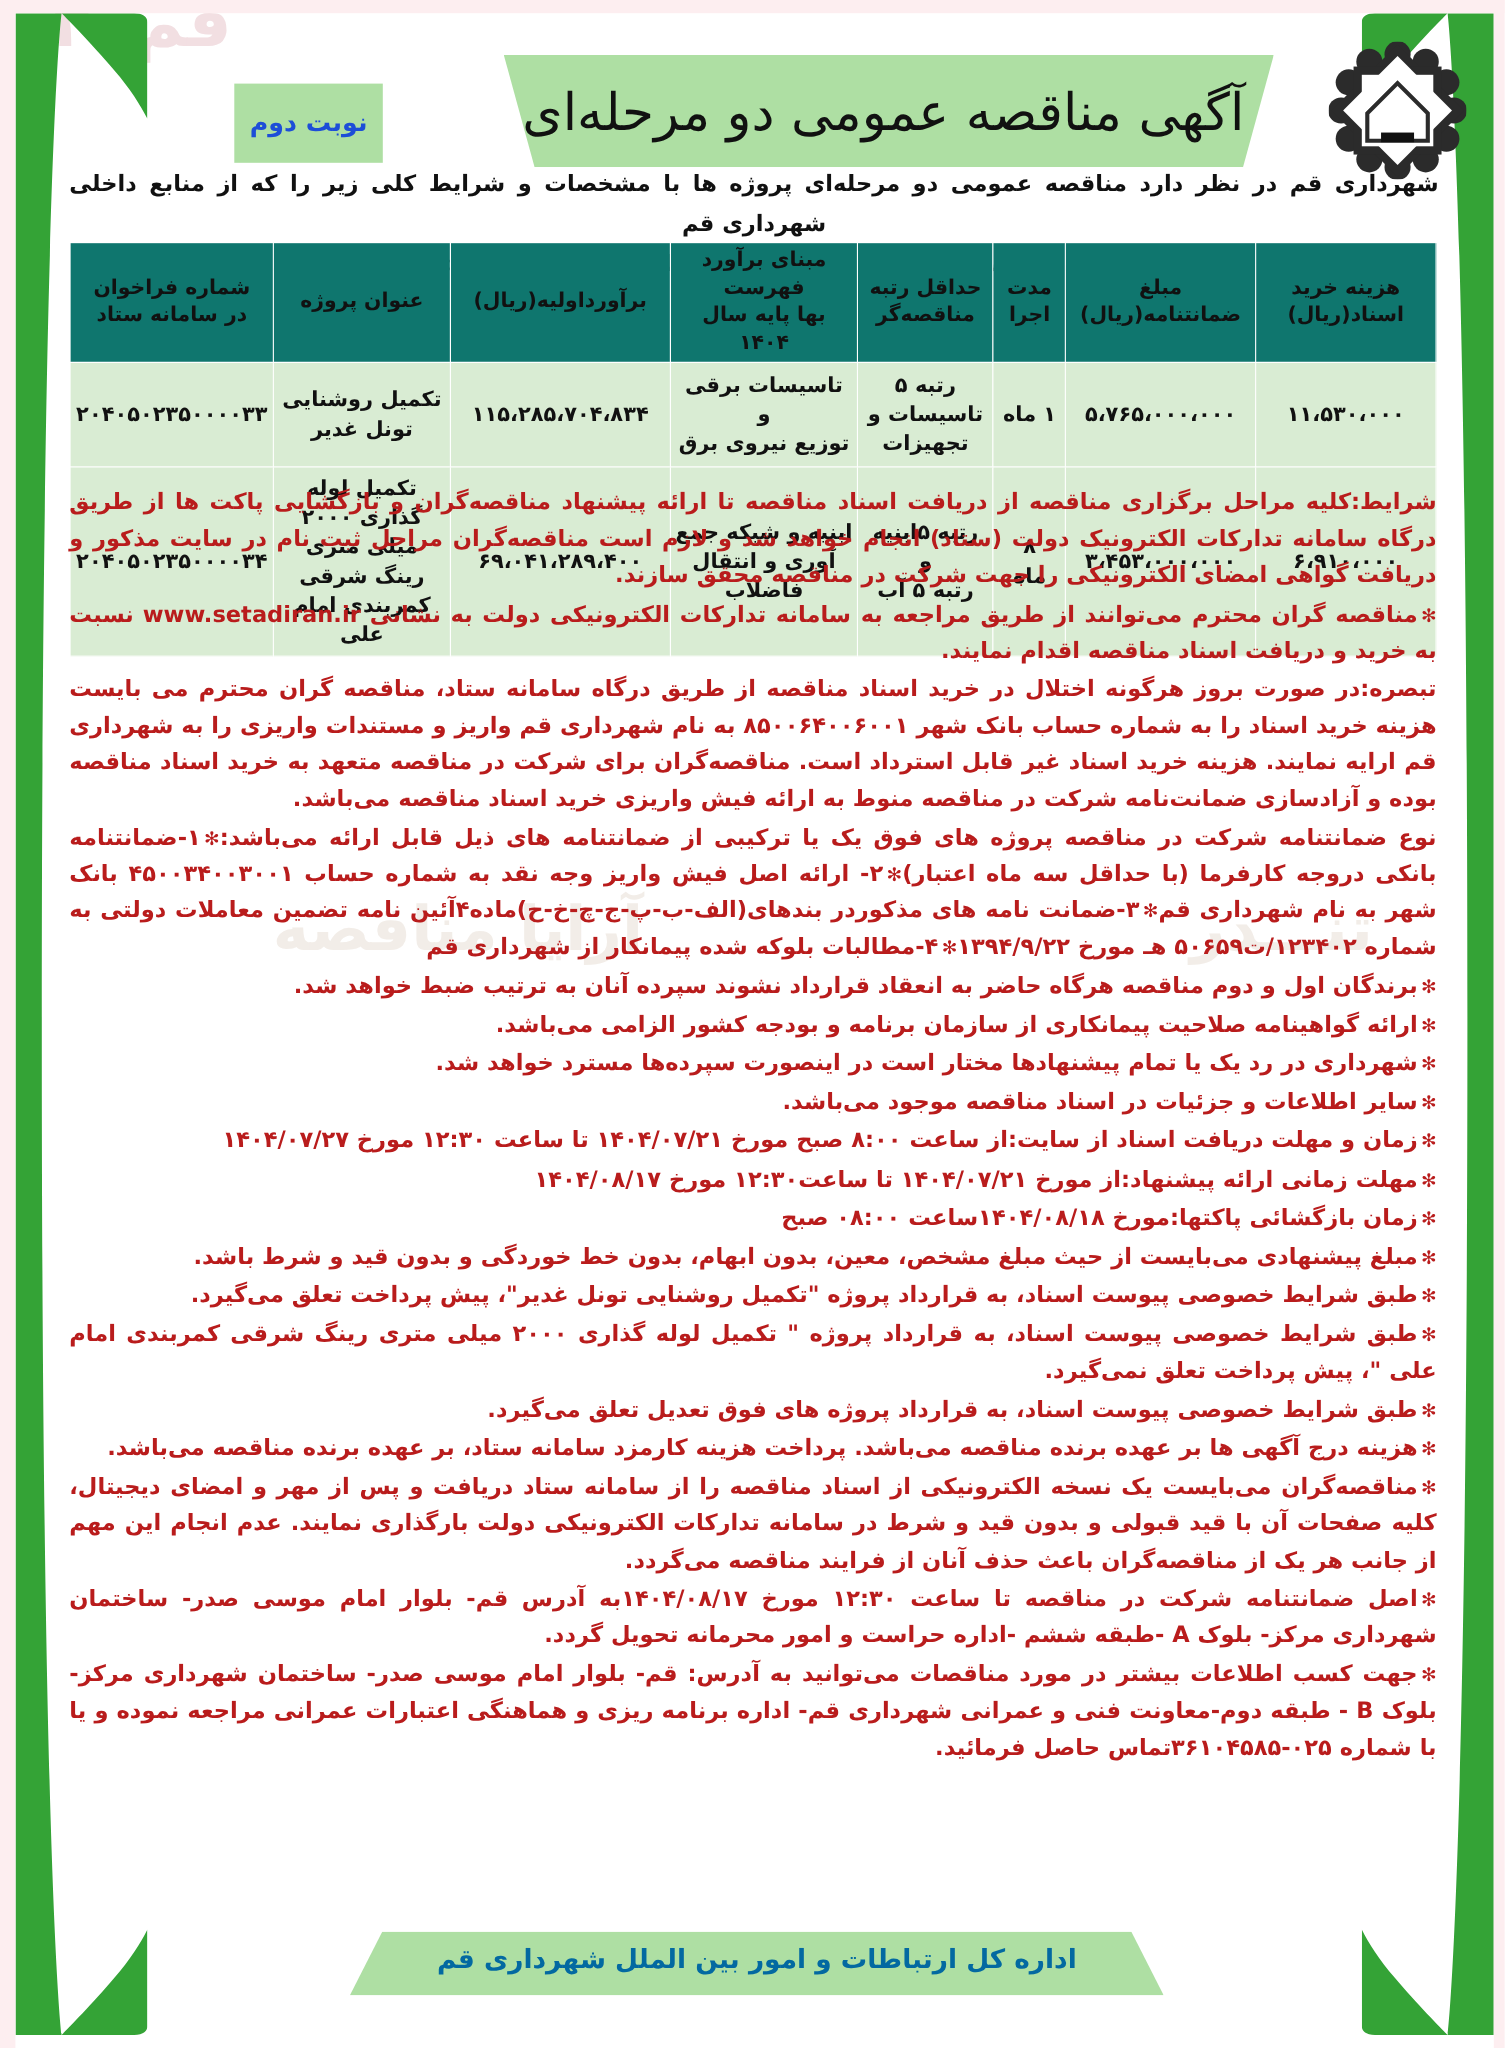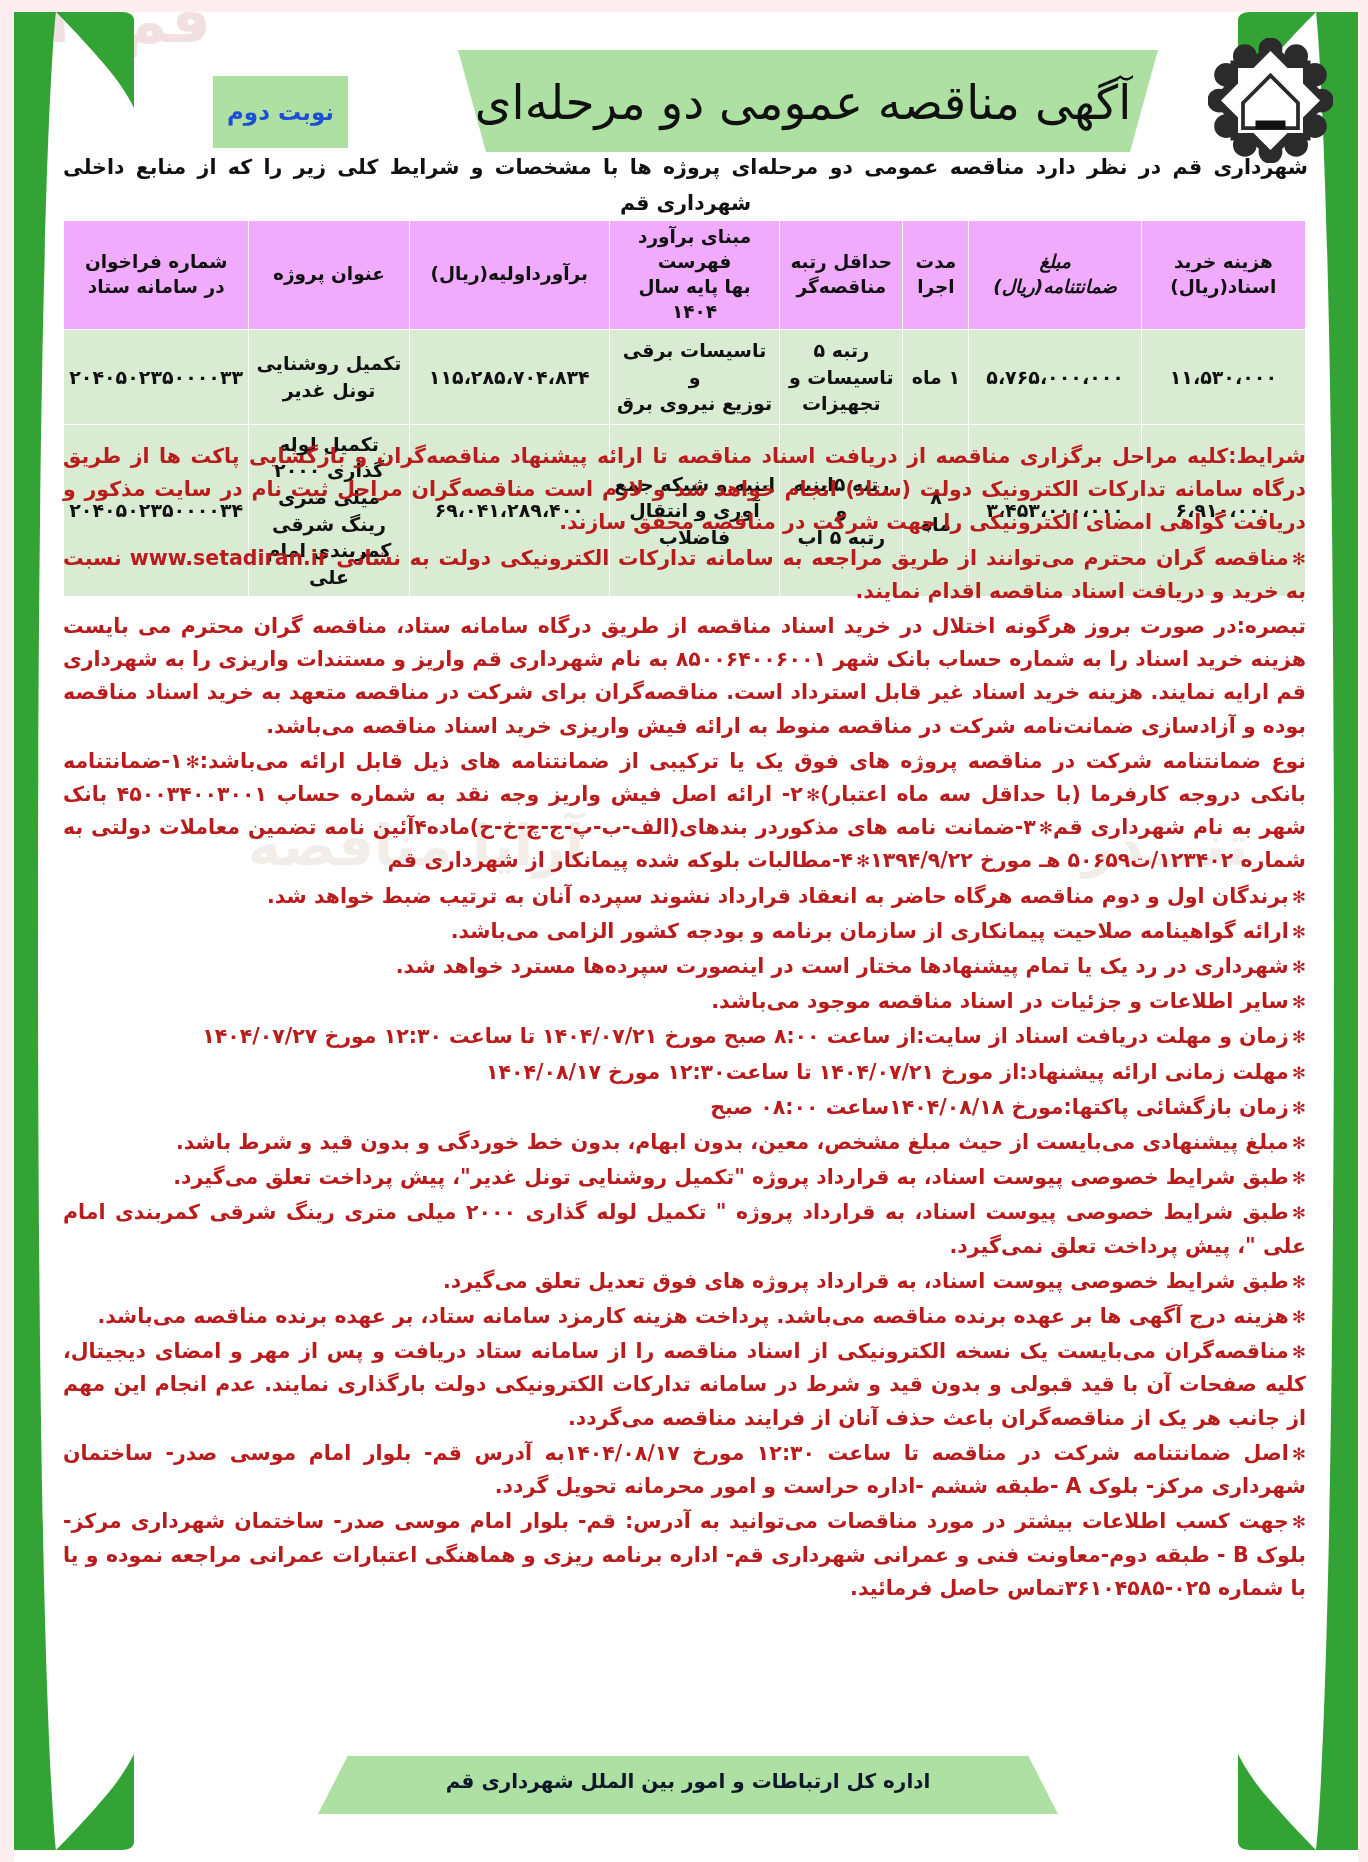--- a/index.html
+++ b/index.html
@@ -72,32 +72,32 @@
   #tender-table {
     position:absolute; top:220px; right:62px; width:1243px;
     border-collapse:collapse; z-index:5; table-layout:fixed;
   }
   #tender-table th, #tender-table td {
     border:1.6px solid #ffffff;
     text-align:center; vertical-align:middle;
     color:#111; font-weight:bold;
   }
   #tender-table th {
-    background:#f0abfc; font-size:18.5px; line-height:1.35; height:74px; padding:4px 3px;
+    background:#0f766e; font-size:18.5px; line-height:1.35; height:74px; padding:4px 3px;
   }
   #tender-table td {
     background:#d9ecd3; font-size:19px; line-height:1.4; height:95px; padding:6px 4px;
   }
   .col-a { width:185px; } 
   .col-b { width:160px; } 
   .col-c { width:200px; } 
   .col-d { width:170px; } 
   .col-e { width:123px; } 
   .col-f { width:66px;  } 
-  .col-g { width:172px;font-style:italic; } 
+  .col-g { width:172px; } 
   .col-h { width:164px; } 
 
   
   #body-text {
     position:absolute; top:440px; right:62px; width:1243px;
     font-size:20.5px; line-height:1.62; color:#b91c1c; z-index:5;
   }
   #body-text p { margin:0 0 2px 0; text-align:justify; }
   .lead { font-weight:bold; }
   .b { font-weight:bold; }
@@ -115,21 +115,21 @@
 
   
   #footer-shape {
     position:absolute; bottom:48px; right:310px; width:740px; height:58px;
     background:#aedfa3; z-index:5;
     clip-path: polygon(4% 0%, 96% 0%, 100% 100%, 0% 100%);
   }
   #footer-text {
     position:absolute; bottom:48px; right:310px; width:740px; height:67px;
     display:flex; align-items:center; justify-content:center; z-index:6;
-    font-size:20px; font-weight:bold; color:#0f172a; white-space:nowrap;
+    font-size:24px; font-weight:bold; color:#0369a1; white-space:nowrap;
   }
 </style>
 </head>
 <body>
 
 <div id="page">
 
   <div id="wm-top">قم٢٠</div>
 
   <svg id="curve-right" class="side-curve" viewBox="0 0 120 1838" preserveAspectRatio="none">

